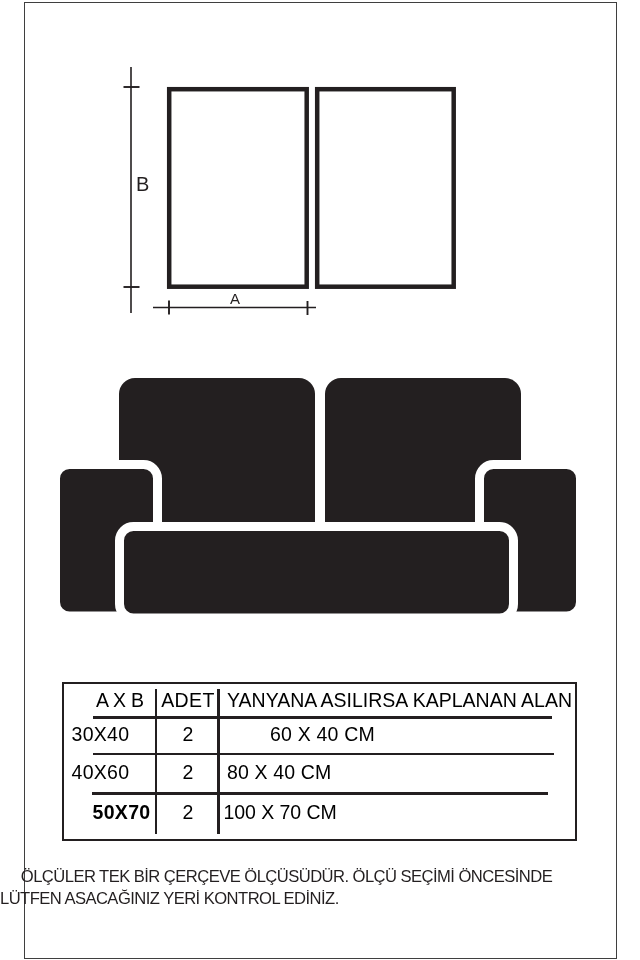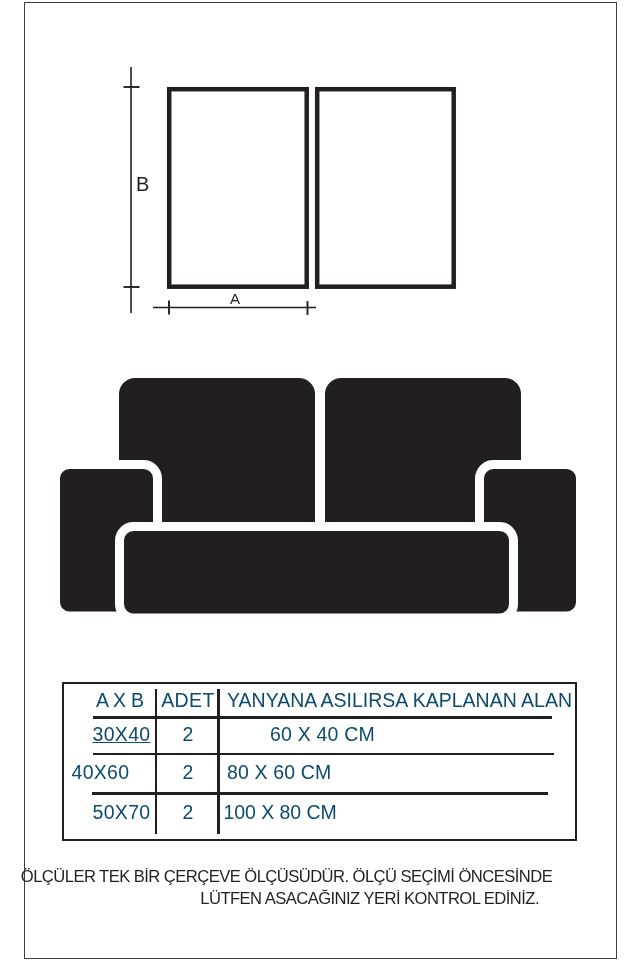--- a/index.html
+++ b/index.html
@@ -1,19 +1,19 @@
 <!DOCTYPE html>
 <html><head>
 <meta charset="utf-8">
 <style>
   html,body{margin:0;padding:0;}
   body{width:640px;height:960px;background:#ffffff;position:relative;overflow:hidden;
        font-family:"Liberation Sans", sans-serif;color:#231f20;}
   .abs{position:absolute;}
-  .t{position:absolute;font-size:19.5px;line-height:19.5px;color:#0c4a6e;white-space:nowrap;}
+  .t{position:absolute;font-size:19.5px;line-height:19.5px;color:#000000;white-space:nowrap;}
 </style>
 </head>
 <body>
 
 <div class="abs" style="left:23.7px;top:1.5px;width:591px;height:955px;border:1.4px solid #3f3f3f;"></div>
 
 <svg class="abs" style="left:0;top:0;" width="640" height="660" viewBox="0 0 640 660">
 
   <g stroke="#231f20" stroke-width="1.6">
     <line x1="131" y1="67" x2="131" y2="313"></line>
@@ -57,33 +57,33 @@
 <div class="abs" style="left:93px;top:752.5px;width:461px;height:2.6px;background:#231f20;"></div>
 
 <div class="abs" style="left:92px;top:792.3px;width:456px;height:2.6px;background:#231f20;"></div>
 
 <div class="t" style="left:70px;top:690.9px;width:100px;text-align:center;letter-spacing:-0.2px;">A X B</div>
 
 <div class="t" style="left:138px;top:690.9px;width:100px;text-align:center;letter-spacing:0.4px;">ADET</div>
 
 <div class="t" style="left:227px;top:690.9px;letter-spacing:0px;">YANYANA ASILIRSA KAPLANAN ALAN</div>
 
-<div class="t" style="left:71.5px;top:724.7px;width:100px;text-align:center;letter-spacing:0.3px;text-decoration:underline;">30X40</div>
+<div class="t" style="left:71.5px;top:724.7px;width:100px;text-align:left;letter-spacing:0.3px;">30X40</div>
 
 <div class="t" style="left:138px;top:724.7px;width:100px;text-align:center;">2</div>
 
 <div class="t" style="left:230px;top:724.7px;letter-spacing:0.2px;margin-left:40px;">60 X 40 CM</div>
 
 <div class="t" style="left:71.5px;top:762.9px;width:100px;text-align:left;letter-spacing:0.3px;">40X60</div>
 
 <div class="t" style="left:138px;top:762.9px;width:100px;text-align:center;">2</div>
 
-<div class="t" style="left:227px;top:762.9px;letter-spacing:0.15px;">80 X 60 CM</div>
+<div class="t" style="left:227px;top:762.9px;letter-spacing:0.15px;">80 X 40 CM</div>
 
-<div class="t" style="left:71.5px;top:802.5px;width:100px;text-align:center;letter-spacing:0.3px;">50X70</div>
+<div class="t" style="left:71.5px;top:802.5px;width:100px;text-align:center;letter-spacing:0.3px;font-weight:bold;">50X70</div>
 
 <div class="t" style="left:138px;top:802.5px;width:100px;text-align:center;">2</div>
 
-<div class="t" style="left:223.5px;top:802.5px;letter-spacing:-0.05px;">100 X 80 CM</div>
+<div class="t" style="left:223.5px;top:802.5px;letter-spacing:-0.05px;">100 X 70 CM</div>
 
 <div class="abs" style="left:0px;top:869.0px;width:573px;font-size:16.6px;line-height:16.6px;letter-spacing:-0.55px;text-align:center;">ÖLÇÜLER TEK BİR ÇERÇEVE ÖLÇÜSÜDÜR. ÖLÇÜ SEÇİMİ ÖNCESİNDE</div>
 
-<div class="abs" style="left:0px;top:890.5px;width:539px;font-size:16.6px;line-height:16.6px;letter-spacing:-0.55px;text-align:right;">LÜTFEN ASACAĞINIZ YERİ KONTROL EDİNİZ.</div>
+<div class="abs" style="left:0px;top:890.5px;width:539px;font-size:16.6px;line-height:16.6px;letter-spacing:-0.55px;text-align:left;">LÜTFEN ASACAĞINIZ YERİ KONTROL EDİNİZ.</div>
 
 </body></html>

